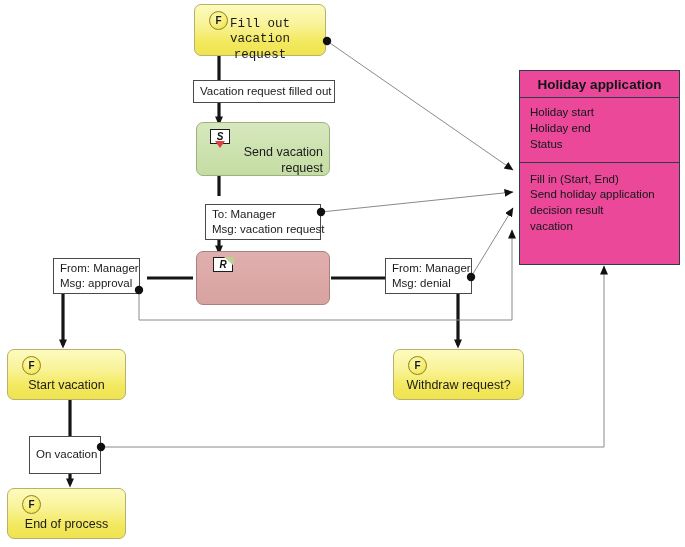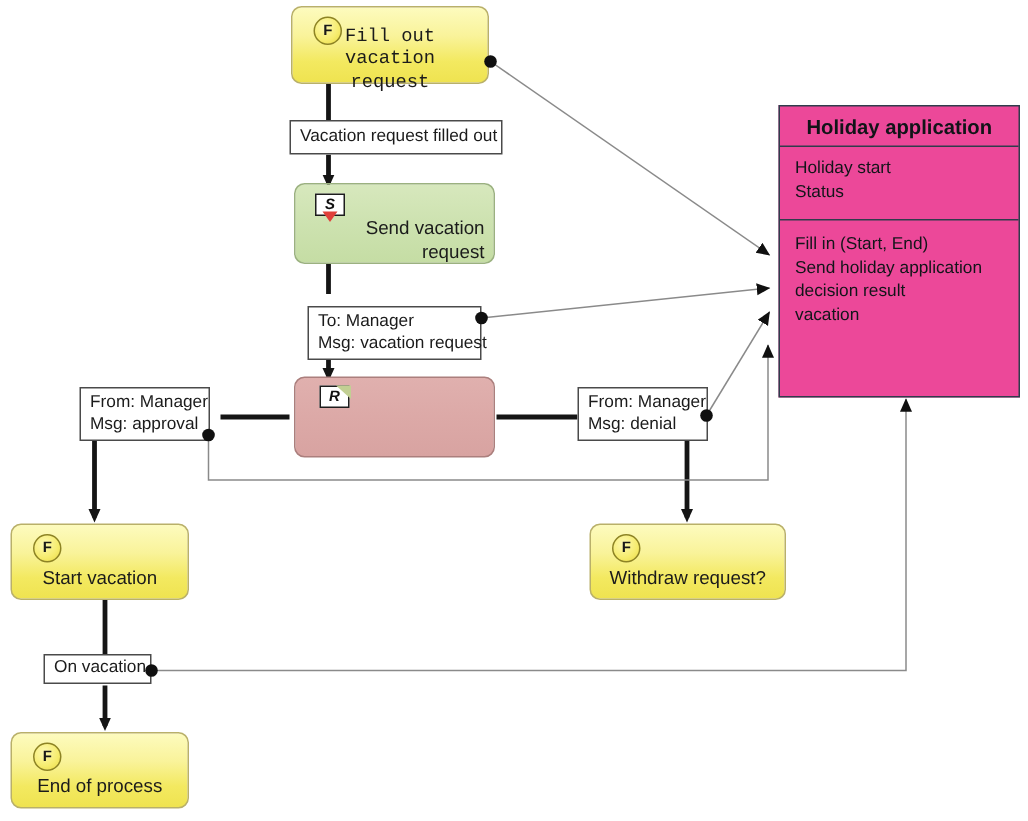--- a/index.html
+++ b/index.html
@@ -285,33 +285,34 @@
   <div class="node yellow" style="left:7px; top:349px; width:119px; height:51px;">
     <div class="f-badge">F</div>
     <div class="node-label" style="top:22px;">Start vacation</div>
   </div>
 
   <div class="node yellow" style="left:393px; top:349px; width:131px; height:51px;">
     <div class="f-badge">F</div>
     <div class="node-label" style="top:22px;">Withdraw request?</div>
   </div>
 
-  <div class="pin" style="left:29px; top:436px; width:72px; height:20px; padding-top:0; padding-bottom:0;">
+  <div class="pin" style="left:29px; top:436px; width:72px; height:38px; padding-top:0; padding-bottom:0;">
     <span>On vacation</span>
   </div>
 
   <div class="node yellow" style="left:7px; top:488px; width:119px; height:51px;">
     <div class="f-badge">F</div>
     <div class="node-label" style="top:22px;">End of process</div>
   </div>
 
   <div class="uml" style="left:519px; top:70px; width:161px; height:195px;">
     <div class="uml-title">Holiday application</div>
     <div class="uml-attrs">
       <div>Holiday start</div>
+      <div>Holiday end</div>
       <div>Status</div>
     </div>
     <div class="uml-ops">
       <div>Fill in (Start, End)</div>
       <div>Send holiday application</div>
       <div>decision result</div>
       <div>vacation</div>
     </div>
   </div>
 

